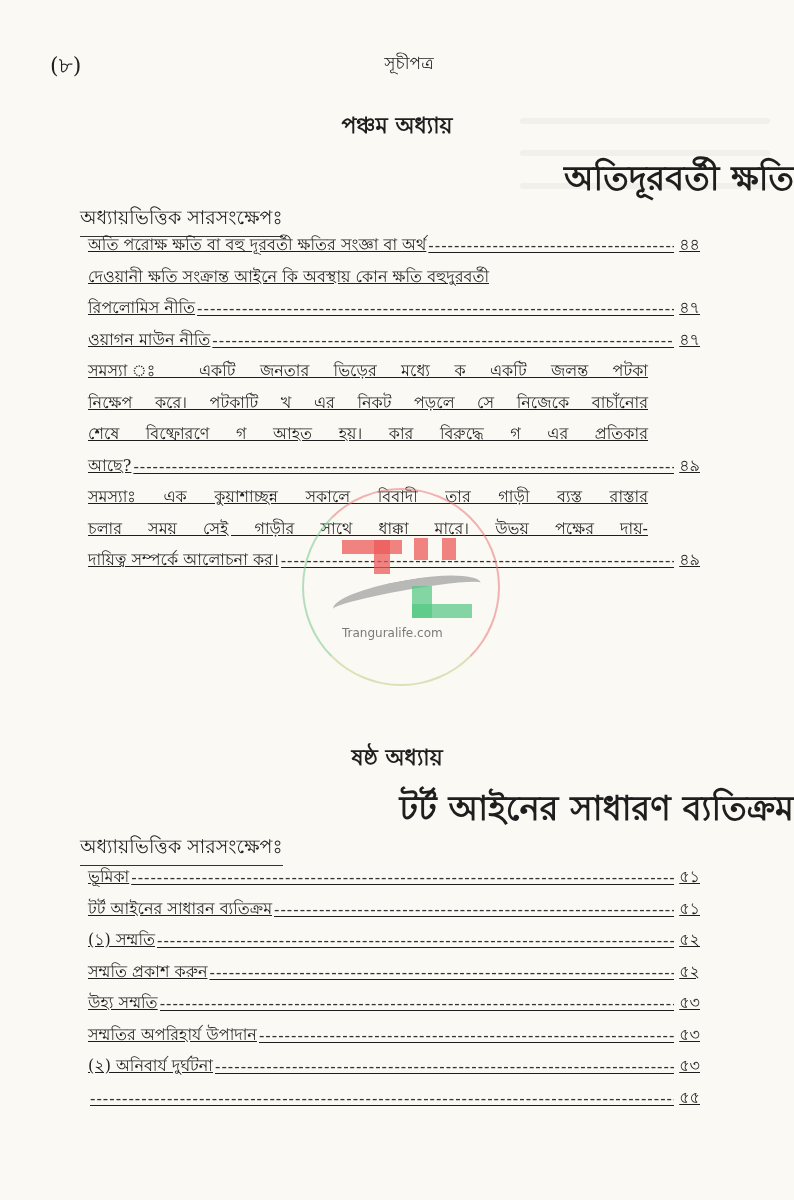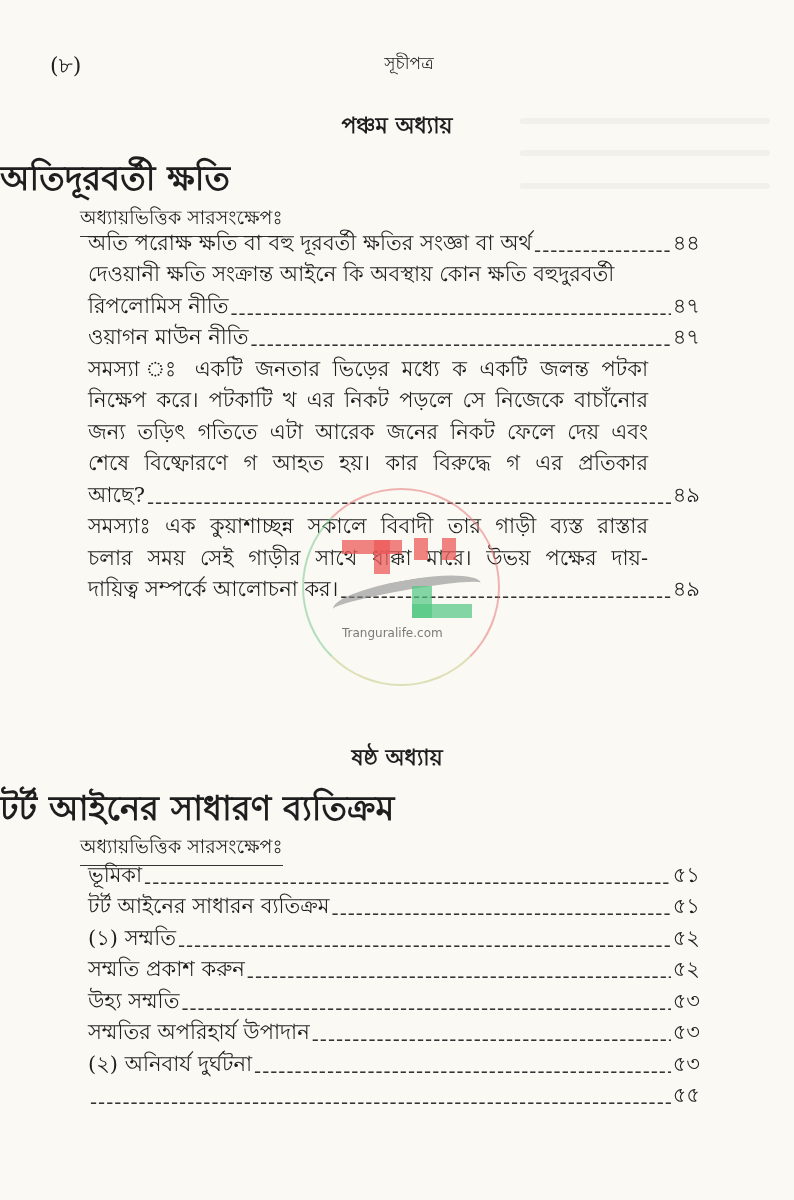--- a/index.html
+++ b/index.html
@@ -12,29 +12,29 @@
   }
   .page { position:absolute; left:0; top:0; width:794px; height:1200px; }
 
   .bleed { position:absolute; left:520px; width:250px; height:6px; background:#ece9e2; border-radius:3px; opacity:.6; }
 
   .page-num { position:absolute; left:50px; top:48px; font-size:22px; }
   .running-head { position:absolute; left:0; width:794px; top:50px; text-align:center; font-size:17px; }
   .running-head span { display:inline-block; margin-left:24px; }
 
   .chap-num { position:absolute; left:0; width:794px; text-align:center; font-size:22px; font-weight:bold; }
-  .chap-title { position:absolute; left:0; width:794px; text-align:left; font-size:34px; font-weight:bold; }
+  .chap-title { position:absolute; left:0; width:794px; text-align:right; font-size:34px; font-weight:bold; }
 
   .summary-head {
     position:absolute; left:56px; font-size:19px;
     border-bottom:1.5px solid #333; padding-bottom:1px;margin-left:24px;
   }
 
   .toc { position:absolute; left:88px; width:612px; }
-  .row { display:flex; align-items:flex-end; height:31.5px; font-size:21px; white-space:nowrap; }
+  .row { display:flex; align-items:center; height:31.5px; font-size:16px; white-space:nowrap;text-decoration:underline; }
   .row .txt { flex:0 0 auto; }
   .row .dots { flex:1 1 auto; overflow:hidden; margin:0 2px; letter-spacing:1px; color:#333; }
   .row .dots::before { content:"--------------------------------------------------------------------------------------------------------------------------------"; }
   .row .pg { flex:0 0 auto; min-width:24px; text-align:right; }
   .justify { text-align:justify; text-align-last:justify; width:560px; display:block; }
 
   .wm { position:absolute; left:302px; top:488px; width:200px; height:200px; pointer-events:none;text-align:right; }
   .wm-ring { position:absolute; left:0; top:0; width:194px; height:194px; border-radius:50%;
     border:2px solid rgba(230,120,120,.55); border-left-color:rgba(120,200,140,.55); border-bottom-color:rgba(190,200,120,.5); }
   .wm-red { position:absolute; background:rgba(236,90,90,.75); }
@@ -75,23 +75,20 @@
     <div class="row">
       <span class="txt">ওয়াগন মাউন নীতি</span>
         <span class="dots"></span>
         <span class="pg">৪৭</span>
     </div>
     <div class="row">
         <span class="txt justify">সমস্যা ঃ একটি জনতার ভিড়ের মধ্যে ক একটি জলন্ত পটকা</span>
       </div>
     <div class="row">
         <span class="txt justify">নিক্ষেপ করে। পটকাটি খ এর নিকট পড়লে সে নিজেকে বাচাঁনোর</span>
-      </div>
-    <div class="row">
-        <span class="txt justify">জন্য তড়িৎ গতিতে এটা আরেক জনের নিকট ফেলে দেয় এবং</span>
       </div>
     <div class="row">
         <span class="txt justify">শেষে বিষ্ফোরণে গ আহত হয়। কার বিরুদ্ধে গ এর প্রতিকার</span>
       </div>
     <div class="row">
       <span class="txt">আছে?</span>
         <span class="dots"></span>
         <span class="pg">৪৯</span>
     </div>
     <div class="row">

